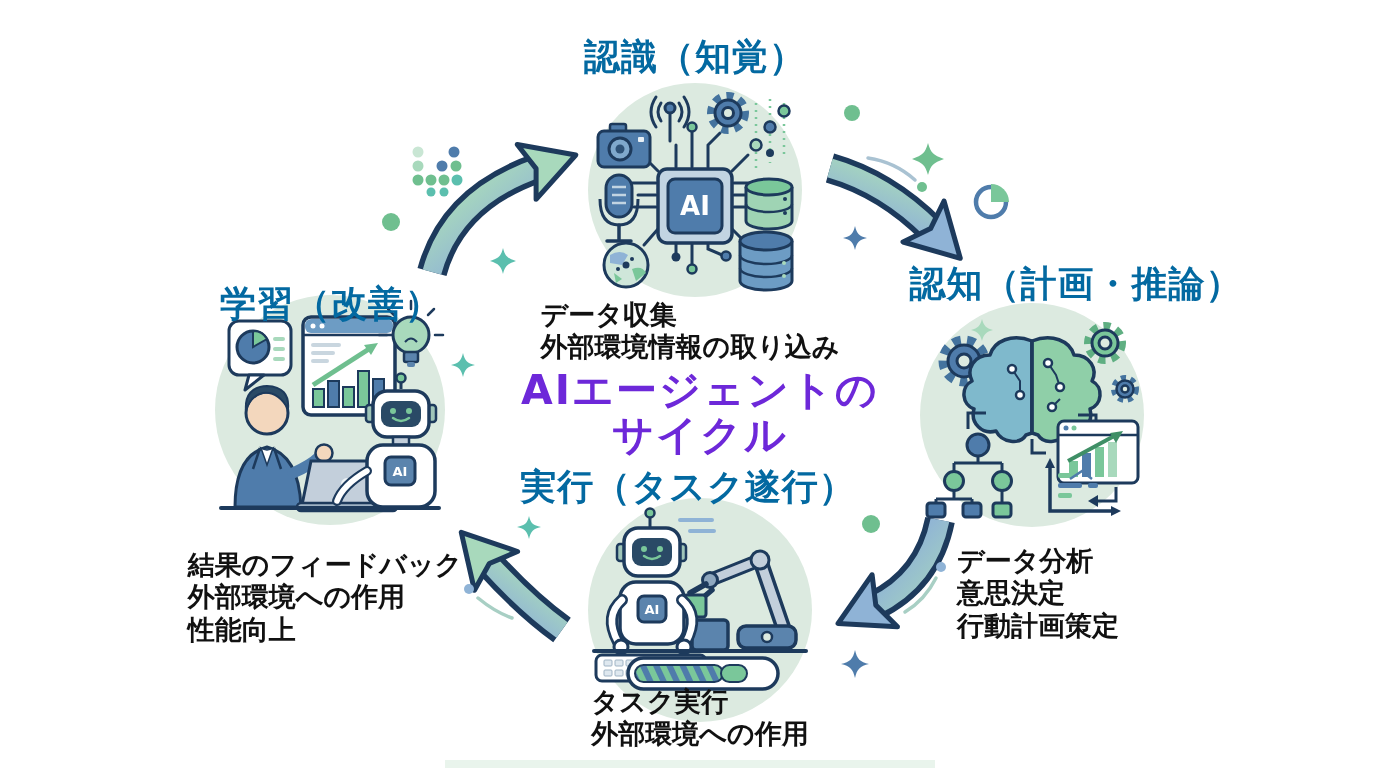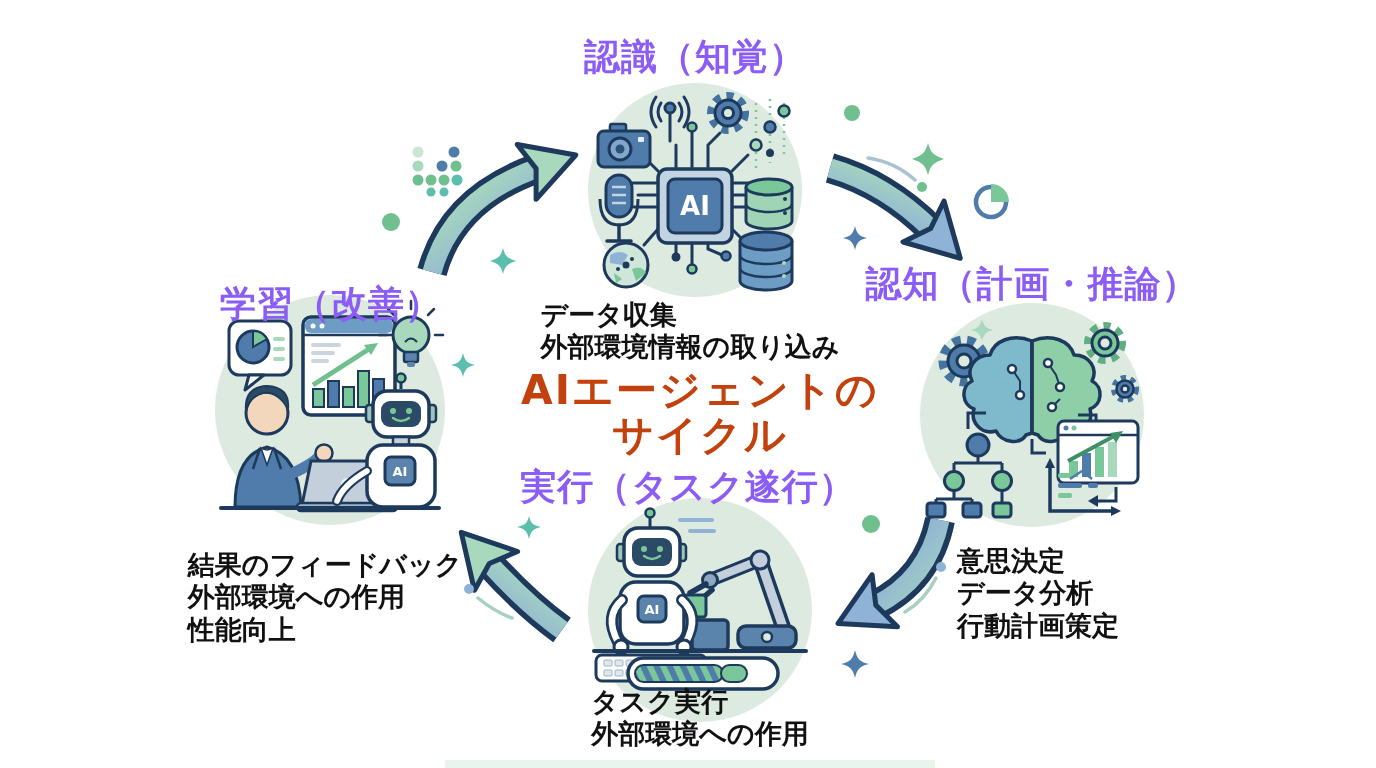--- a/index.html
+++ b/index.html
@@ -1,24 +1,24 @@
 <!DOCTYPE html>
 <html><head>
 <meta charset="utf-8">
 <style>
   html,body{margin:0;padding:0;background:#ffffff;}
   body{font-family:"DejaVu Sans","Liberation Sans",sans-serif;}
   .canvas{position:relative;width:1376px;height:768px;background:#ffffff;overflow:hidden;}
   .abs{position:absolute;}
-  .stage-label{position:absolute;transform:translateX(-50%);font-weight:800;color:#8b5cf6;
+  .stage-label{position:absolute;transform:translateX(-50%);font-weight:800;color:#0369a1;
     font-size:36px;letter-spacing:1px;white-space:nowrap;}
   .desc{position:absolute;transform:translateX(-50%);text-align:left;font-weight:700;
     color:#111111;font-size:27px;line-height:1.2;white-space:nowrap;}
   .title{position:absolute;transform:translateX(-50%);text-align:center;font-weight:800;
-    color:#c2410c;font-size:41px;line-height:1.1;white-space:nowrap;letter-spacing:2px;}
+    color:#6d28d9;font-size:41px;line-height:1.1;white-space:nowrap;letter-spacing:2px;}
   svg{display:block;}
   .circle-svg{position:absolute;overflow:visible;}
 </style>
 </head>
 <body>
 
 <div class="canvas">
 
   <svg class="abs" width="1376" height="768" viewBox="0 0 1376 768" style="left:0;top:0;">
     <defs>
@@ -405,37 +405,37 @@
       <rect x="152" y="150" width="68" height="62" rx="16" fill="#ffffff" stroke="#1d3a5c" stroke-width="3.5"></rect>
       <rect x="170" y="162" width="30" height="28" rx="6" fill="#5b84ad" stroke="#1d3a5c" stroke-width="3"></rect>
       <text x="185" y="181" text-anchor="middle" font-size="13" font-weight="bold" fill="#ffffff" font-family="DejaVu Sans, sans-serif">AI</text>
       <path d="M152,176 Q128,190 122,206" fill="none" stroke="#1d3a5c" stroke-width="10" stroke-linecap="round"></path>
       <path d="M152,176 Q128,190 122,206" fill="none" stroke="#ffffff" stroke-width="5.5" stroke-linecap="round"></path>
     </g>
     <path d="M6,213 H224" stroke="#1d3a5c" stroke-width="4" stroke-linecap="round"></path>
   </svg>
 
   <div class="stage-label" style="left:695px;top:33px;">認識（知覚）</div>
-  <div class="stage-label" style="left:1032px;top:260px;">認知（計画・推論）</div>
+  <div class="stage-label" style="left:1076px;top:260px;">認知（計画・推論）</div>
   <div class="stage-label" style="left:688px;top:463px;">実行（タスク遂行）</div>
   <div class="stage-label" style="left:331px;top:260px;margin-top:20px;">学習（改善）</div>
 
   <div class="desc" style="left:690px;top:299px;">
     <div>データ収集</div>
     <div>外部環境情報の取り込み</div>
   </div>
 
   <div class="title" style="left:700px;top:368px;">
     <div>AIエージェントの</div>
     <div>サイクル</div>
   </div>
 
   <div class="desc" style="left:1038px;top:545px;">
+    <div>データ分析</div>
     <div>意思決定</div>
-    <div>データ分析</div>
     <div>行動計画策定</div>
   </div>
 
   <div class="desc" style="left:700px;top:672px;margin-top:14px;">
     <div>タスク実行</div>
     <div>外部環境への作用</div>
   </div>
 
   <div class="desc" style="left:325px;top:549px;">
     <div>結果のフィードバック</div>

